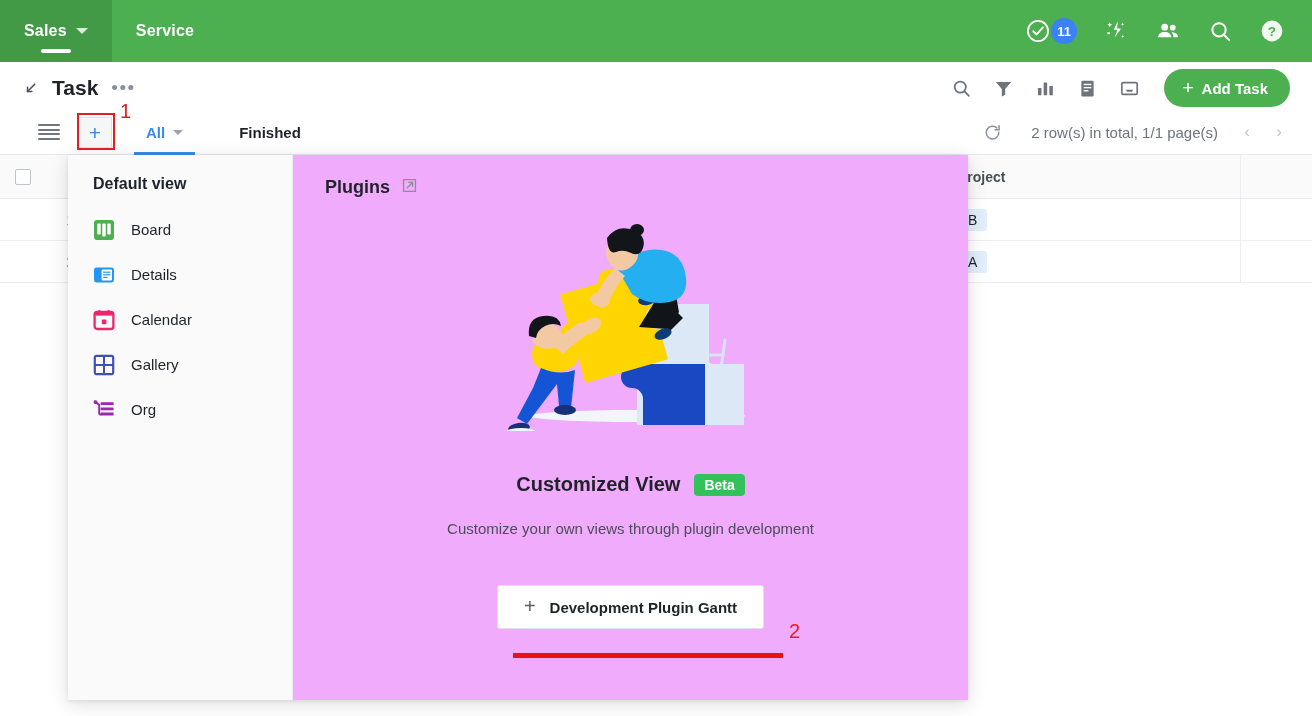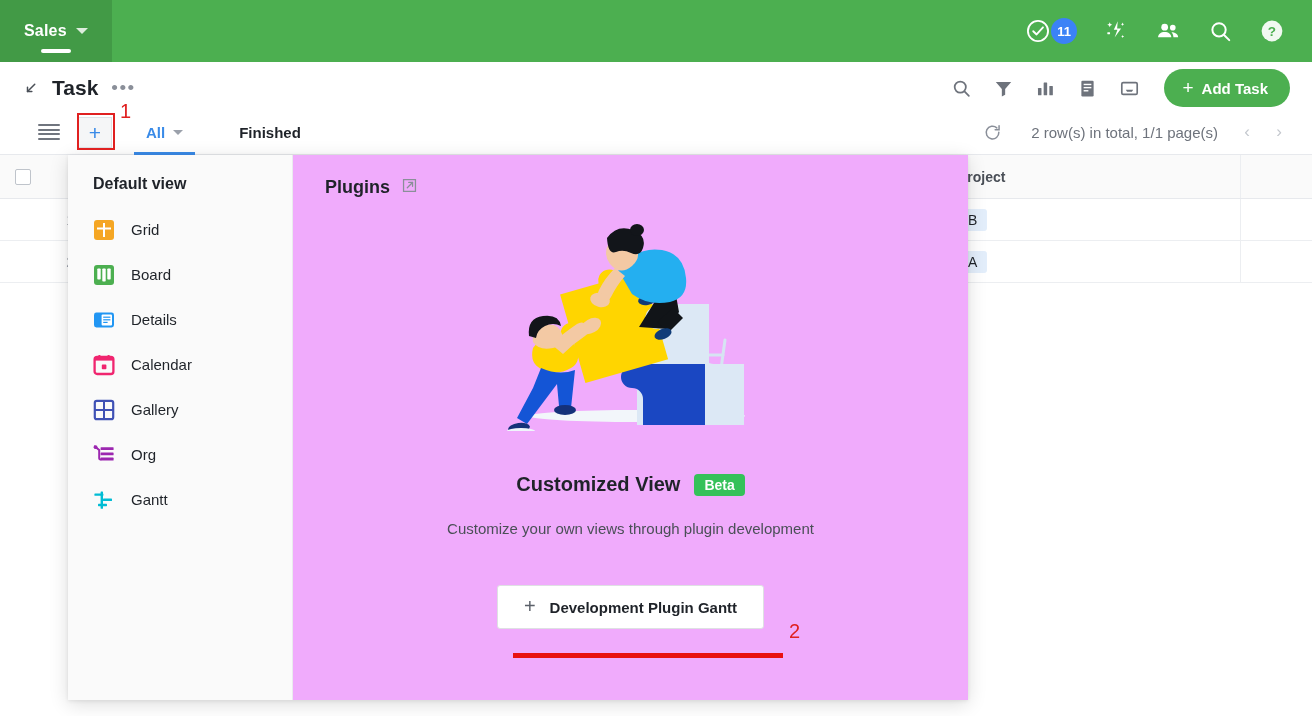--- a/index.html
+++ b/index.html
@@ -174,20 +174,23 @@
 </head>
 <body>
 
 <div id="app">
 
   <div class="topbar">
     <div class="app-tab active">
       <span>Sales</span>
       <span class="caret"></span>
     </div>
+    <div class="app-tab">
+      <span>Service</span>
+    </div>
     <div class="topbar-spacer"></div>
     <div class="topbar-icons">
 
       <div class="tb-ico">
         <svg width="26" height="26" viewBox="0 0 24 24" fill="none" stroke="#fff" stroke-width="1.7">
           <circle cx="12" cy="12" r="9.3"></circle>
           <path d="M7.6 12.2 L10.7 15.2 L16.6 8.6" stroke-linecap="round" stroke-linejoin="round"></path>
         </svg>
         <span class="badge">11</span>
       </div>
@@ -337,30 +340,20 @@
       </div>
       <div class="tb-tail" style="width:72px;"></div>
     </div>
   </div>
 
   <div class="panel">
 
     <div class="panel-left">
       <h3>Default view</h3>
 
-      <div class="view-item">
-        <span class="vi-ico">
-          <svg width="22" height="22" viewBox="0 0 22 22">
-            <rect x="1" y="1" width="20" height="20" rx="3" fill="#F5A623"></rect>
-            <rect x="10" y="4" width="2" height="14" fill="#fff"></rect>
-            <rect x="4" y="8.5" width="14" height="2" fill="#fff"></rect>
-          </svg>
-        </span>
-        <span class="vi-label">Grid</span>
-      </div>
 
       <div class="view-item">
         <span class="vi-ico">
           <svg width="22" height="22" viewBox="0 0 22 22">
             <rect x="1" y="1" width="20" height="20" rx="3" fill="#4CAF50"></rect>
             <rect x="4.3" y="4.5" width="3.4" height="11" rx="0.8" fill="#fff"></rect>
             <rect x="9.3" y="4.5" width="3.4" height="13" rx="0.8" fill="#fff"></rect>
             <rect x="14.3" y="4.5" width="3.4" height="11" rx="0.8" fill="#fff"></rect>
           </svg>
         </span>
@@ -410,31 +403,20 @@
             <rect x="7.6" y="3.2" width="13.0" height="2.9" rx="0.6" fill="#9C27B0"></rect>
             <rect x="7.6" y="8.4" width="13.0" height="2.9" rx="0.6" fill="#9C27B0"></rect>
             <rect x="7.6" y="13.6" width="13.0" height="2.9" rx="0.6" fill="#9C27B0"></rect>
             <path d="M1.8 2.4 L6.2 6.0 L6.2 14.2 Q6.2 15.6 7.8 15.4" fill="none" stroke="#9C27B0" stroke-width="2.0" stroke-linecap="round"></path>
             <circle cx="2.6" cy="3.2" r="1.9" fill="#9C27B0"></circle>
           </svg>
         </span>
         <span class="vi-label">Org</span>
       </div>
 
-      <div class="view-item">
-        <span class="vi-ico">
-          <svg width="22" height="22" viewBox="0 0 22 22">
-            <rect x="7.6" y="2.4" width="2.4" height="17.4" rx="0.6" fill="#00BCD4"></rect>
-            <rect x="1.4" y="4.4" width="9.0" height="2.4" rx="0.6" fill="#00BCD4"></rect>
-            <rect x="10.0" y="9.6" width="9.0" height="2.4" rx="0.6" fill="#00BCD4"></rect>
-            <rect x="5.0" y="14.8" width="9.0" height="2.4" rx="0.6" fill="#00BCD4"></rect>
-          </svg>
-        </span>
-        <span class="vi-label">Gantt</span>
-      </div>
     </div>
 
     <div class="panel-right">
       <div class="plugins-head">
         <span class="ph-title">Plugins</span>
         <span class="ext-ico">
           <svg width="17" height="17" viewBox="0 0 20 20" fill="none" stroke="#8A8F99" stroke-width="1.5">
             <path d="M3 3 h14 v14 h-14 z"></path>
             <path d="M7.4 12.6 L13.6 6.4" stroke-linecap="round"></path>
             <path d="M9.1 6.4 h4.5 v4.5" stroke-linecap="round" stroke-linejoin="round"></path>

